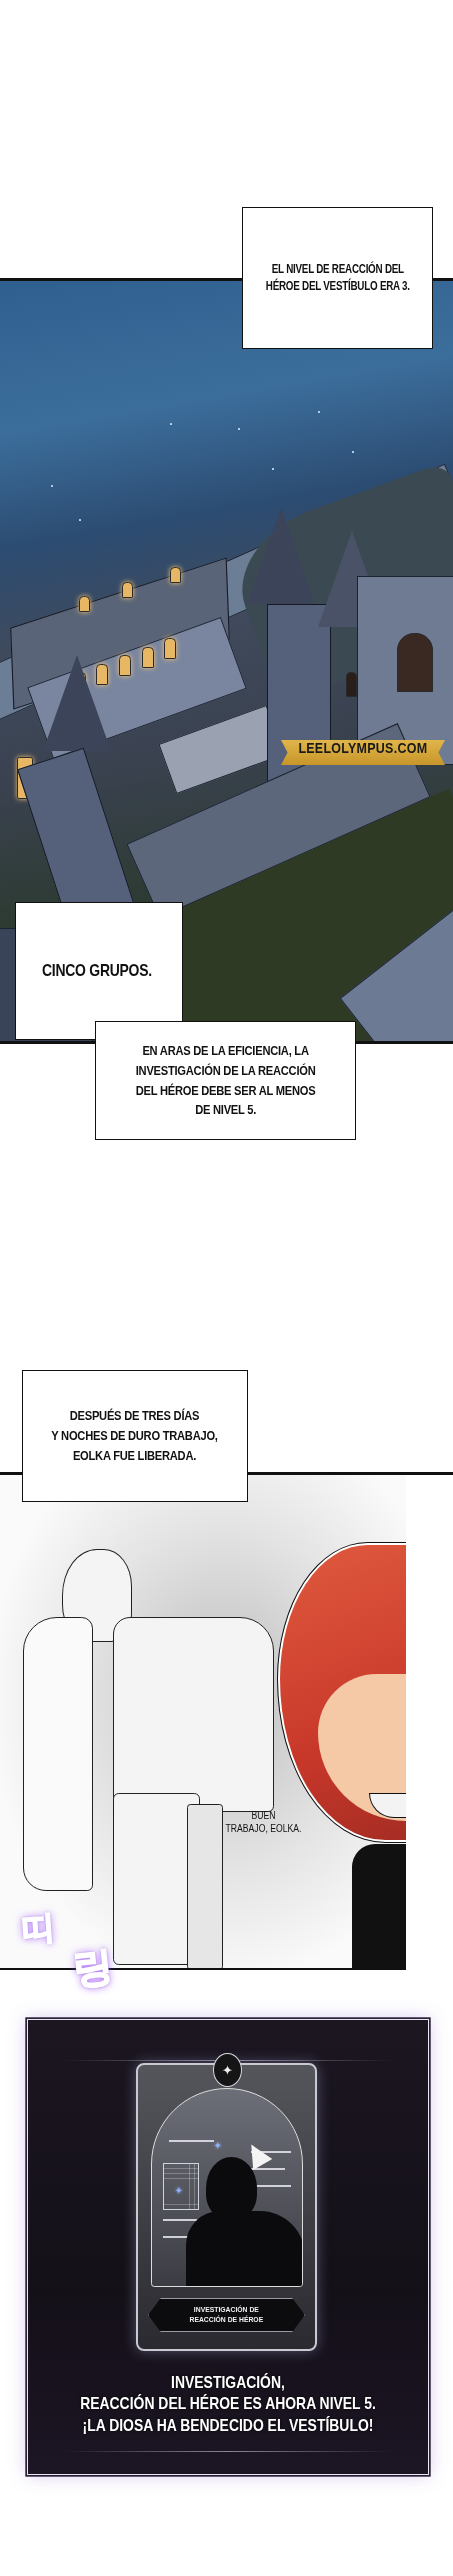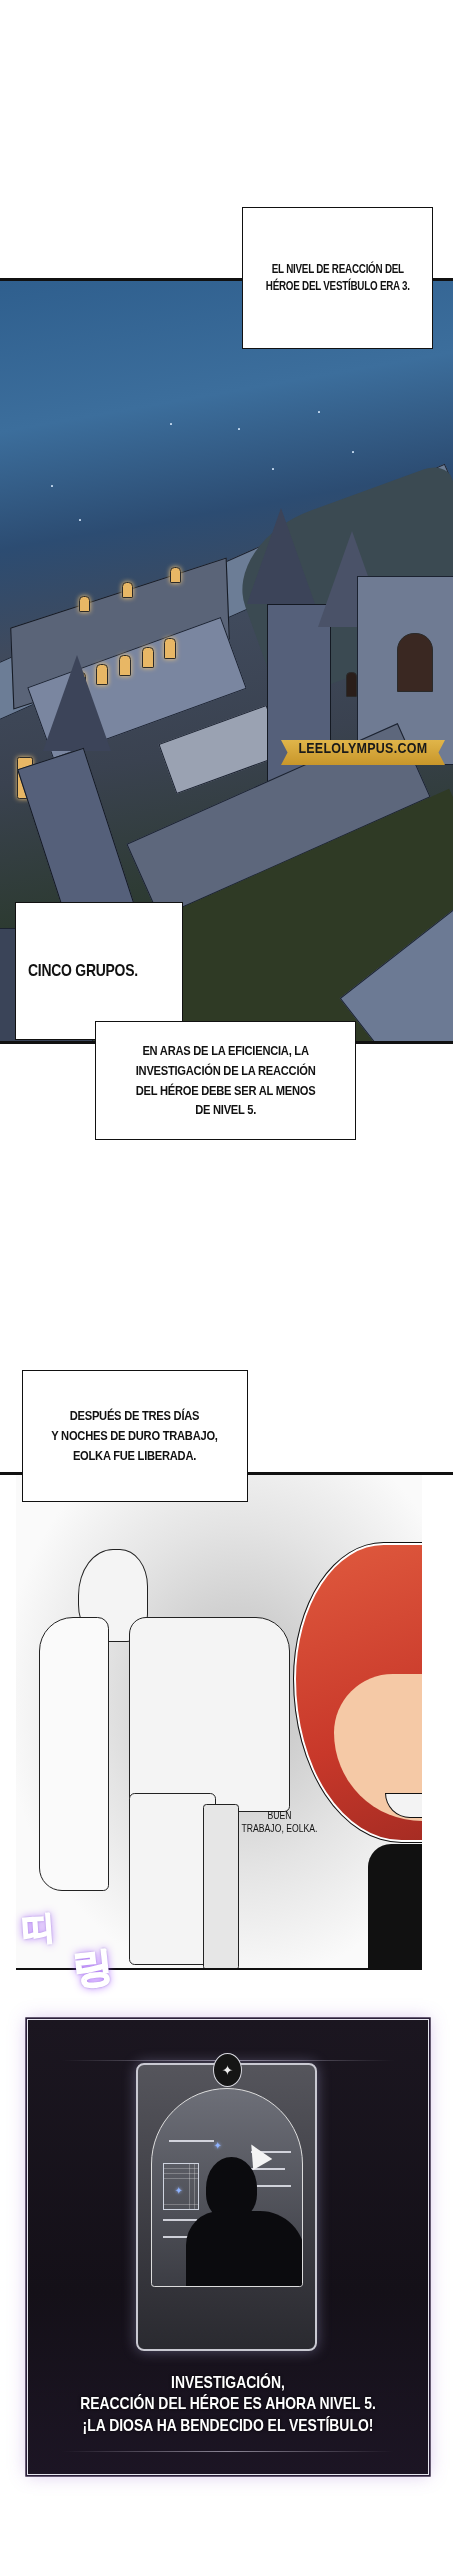--- a/index.html
+++ b/index.html
@@ -17,21 +17,21 @@
   .spire{position:absolute;width:0;height:0;border-left:34px solid transparent;border-right:34px solid transparent;border-bottom:96px solid #3c4459;}
   .grass{position:absolute;background:#2f3a25;}
   .star{position:absolute;width:1.7px;height:1.7px;border-radius:50%;background:#c8dcf2;}
   .watermark{left:281px;top:700px;width:164px;height:91px;}
   .badge-circle{position:absolute;left:34px;top:0;width:99px;height:99px;border-radius:50%;background:#c59a2f;border:3.4px solid #151515;box-sizing:border-box;}
   .badge-inner{position:absolute;left:12.5px;top:12.5px;right:12.5px;bottom:12.5px;border-radius:50%;background:#1a1a14;border:1.7px dashed #d6ac3a;}
   .badge-top{position:absolute;top:6.8px;left:0;width:100%;text-align:center;font-weight:700;font-size:8.5px;letter-spacing:1.7px;color:#111;}
   .ribbon{position:absolute;left:0;top:40px;width:164px;height:25px;background:linear-gradient(#e0b54a,#c8962a);display:flex;align-items:flex-start;justify-content:center;clip-path:polygon(0 0,100% 0,96% 50%,100% 100%,0 100%,4% 50%);}
   .ribbon span{font-weight:700;font-size:14.7px;color:#1a1a1a;letter-spacing:0.3px;transform:scaleX(0.85);}
   
-  .manga-panel{left:16px;top:1565px;width:406px;height:397px;background:radial-gradient(ellipse at 55% 45%,#bdbdbd 0%,#e4e4e4 45%,#fafafa 75%);overflow:hidden;border-bottom:2.8px solid #111;}
+  .manga-panel{left:0;top:1565px;width:406px;height:397px;background:radial-gradient(ellipse at 55% 45%,#bdbdbd 0%,#e4e4e4 45%,#fafafa 75%);overflow:hidden;border-bottom:2.8px solid #111;}
   .figure-sketch{position:absolute;border:1.7px solid #222;background:#f4f4f4;}
   .red-hair{position:absolute;background:linear-gradient(160deg,#e05a3e,#c8382a 60%,#a02a22);border:2.3px solid #fff;outline:1.7px solid #111;}
   .face{position:absolute;background:#f5c9a6;border-radius:40% 10% 10% 60%;}
   .dialogue{position:absolute;font-family:"Liberation Sans",sans-serif;font-size:9px;color:#111;text-align:center;line-height:1.25;transform:scaleX(0.85);white-space:pre-line;}
   
   .sfx{position:absolute;font-weight:700;color:#6a4cf0;-webkit-text-stroke:1.7px #fff;text-shadow:0 0 8px #a050ff,0 0 2.3px #2a1a80;font-family:"DejaVu Sans",sans-serif;}
   
   .system-panel{left:27px;top:2019px;width:400px;height:454px;background:linear-gradient(180deg,#1b1620,#141018 60%,#1c1524);border:1.7px solid #e8e8f0;box-shadow:0 0 0 1.7px #2b1f3a,0 0 17px rgba(140,90,200,.35);}
   .sys-rule{position:absolute;left:34px;right:34px;height:1.1px;background:linear-gradient(90deg,transparent,#8a8494,transparent);}
   .card{position:absolute;left:108px;top:43px;width:177px;height:284px;border-radius:8px;background:linear-gradient(180deg,#55555c,#2a2a30);border:2.3px solid #c9c9d2;box-shadow:0 0 13.6px rgba(200,200,255,.35);}
@@ -96,21 +96,21 @@
 <div class="abs watermark">
   <div class="ribbon">
     <span>LEELOLYMPUS.COM</span>
   </div>
 </div>
 
 <div class="caption" style="left:242px;top:207px;width:191px;height:142px">
   <span class="caption-text" style="font-size:12px">EL NIVEL DE REACCIÓN DEL
 HÉROE DEL VESTÍBULO ERA 3.</span>
 </div>
-<div class="caption" style="left:14.7px;top:902px;width:168px;height:138px;justify-content:flex-start;padding-left:12px">
+<div class="caption" style="left:14.7px;top:902px;width:168px;height:138px;justify-content:flex-start;padding-left:26px">
   <span class="caption-text" style="font-size:17px;transform-origin:left center">CINCO GRUPOS.</span>
 </div>
 <div class="caption" style="left:95px;top:1021px;width:261px;height:119px">
   <span class="caption-text" style="font-size:13.6px">EN ARAS DE LA EFICIENCIA, LA
 INVESTIGACIÓN DE LA REACCIÓN
 DEL HÉROE DEBE SER AL MENOS
 DE NIVEL 5.</span>
 </div>
 
 <div class="abs" style="left:0;top:1472px;width:23px;height:2.8px;background:#111"></div>
@@ -152,20 +152,24 @@
       <div class="ui-line" style="left:113px;top:147px;width:28px"></div>
       <div class="ui-line" style="left:113px;top:164px;width:28px"></div>
       <div class="abs" style="left:11.3px;top:74px;width:34px;height:45px;border:1.1px solid #cfd4e0;background:repeating-linear-gradient(0deg,transparent 0 4.5px,rgba(255,255,255,.25) 4.5px 5.1px),repeating-linear-gradient(90deg,transparent 0 4.5px,rgba(255,255,255,.25) 4.5px 5.1px)"></div>
       <span class="sparkle" style="left:23px;top:96px">✦</span>
       <span class="sparkle" style="left:62px;top:51px">✦</span>
       <span class="sparkle" style="left:130px;top:170px">✦</span>
       <div class="silhouette-head"></div>
       <div class="silhouette-body"></div>
       <div class="abs" style="left:94px;top:54px;width:0;height:0;border-left:11.3px solid transparent;border-right:11.3px solid transparent;border-bottom:23px solid #f4f4f4;transform:rotate(-30deg)"></div>
     </div>
+    <div class="card-label">
+      <span>INVESTIGACIÓN DE
+REACCIÓN DE HÉROE</span>
+    </div>
   </div>
   <div class="sys-message">INVESTIGACIÓN,
 REACCIÓN DEL HÉROE ES AHORA NIVEL 5.
 ¡LA DIOSA HA BENDECIDO EL VESTÍBULO!</div>
   <div class="sys-rule" style="top:431px"></div>
 </div>
 
 <div class="sfx" style="left:21.6px;top:1906px;font-size:33px;transform:rotate(-4deg)">띠</div>
 <div class="sfx" style="left:73px;top:1940px;font-size:40px;transform:rotate(-6deg)">링</div>
 

